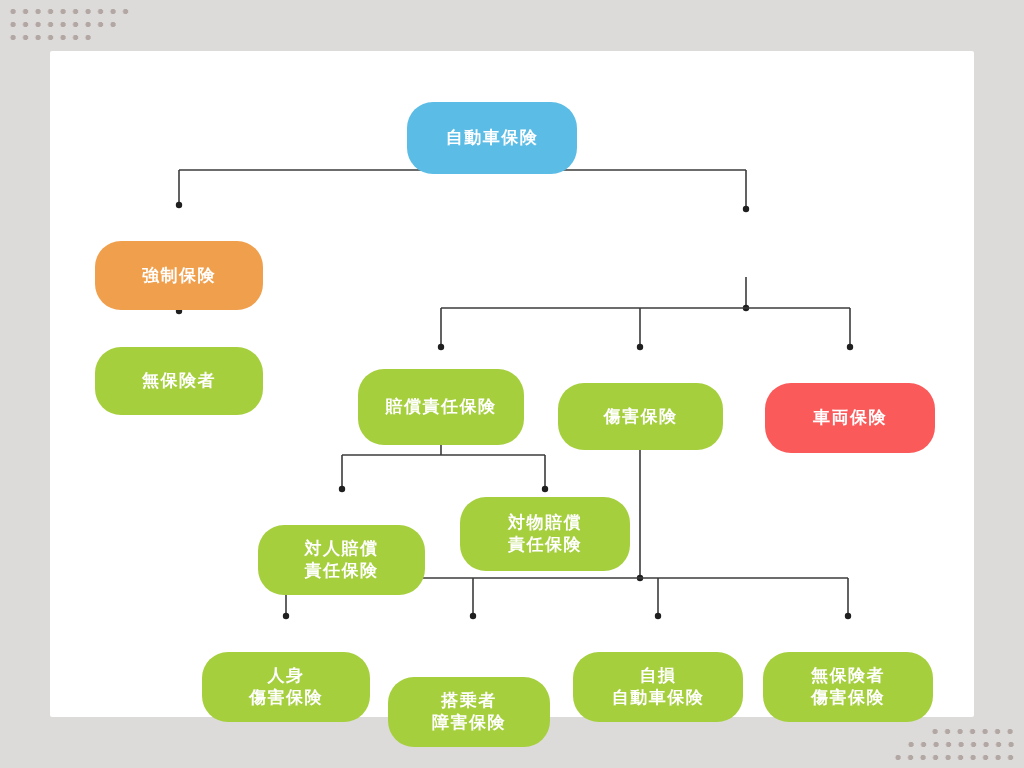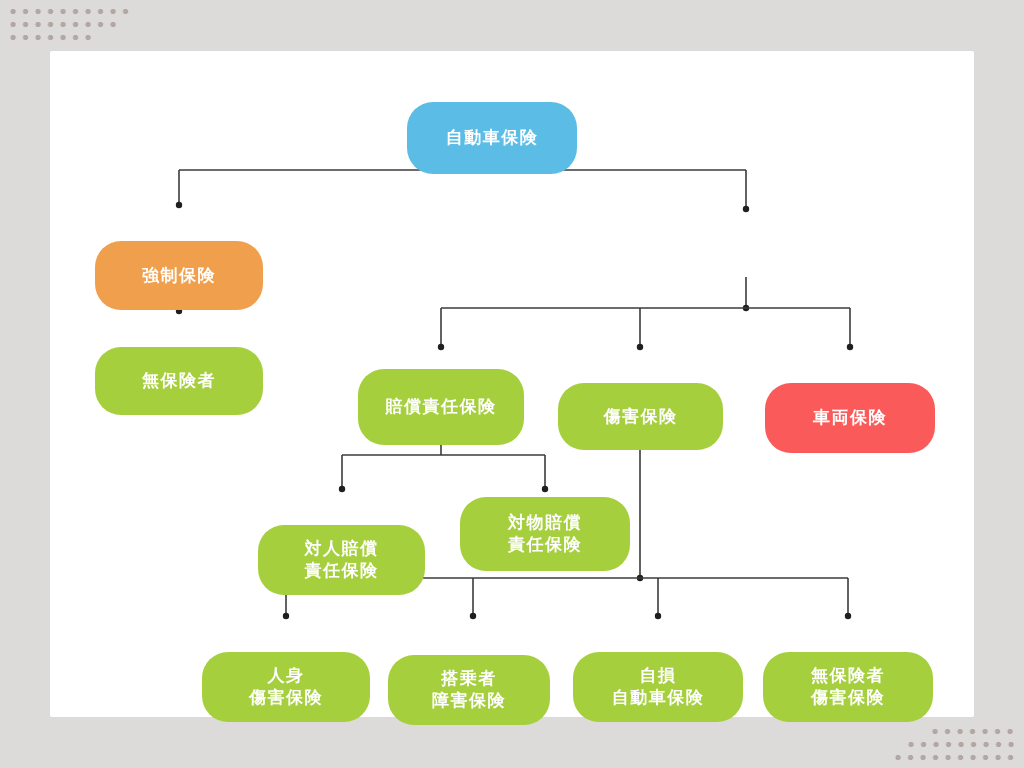--- a/index.html
+++ b/index.html
@@ -117,21 +117,21 @@
 
   <div class="node c-green" style="left:258px;top:488px;width:167px;height:70px;">対人賠償
 責任保険</div>
 
   <div class="node c-green" style="left:460px;top:460px;width:170px;height:74px;">対物賠償
 責任保険</div>
 
   <div class="node c-green" style="left:202px;top:615px;width:168px;height:70px;">人身
 傷害保険</div>
 
-  <div class="node c-green" style="left:388px;top:618px;width:162px;height:70px;">搭乗者
+  <div class="node c-green" style="left:388px;top:640px;width:162px;height:70px;">搭乗者
 障害保険</div>
 
   <div class="node c-green" style="left:573px;top:615px;width:170px;height:70px;">自損
 自動車保険</div>
 
   <div class="node c-green" style="left:763px;top:615px;width:170px;height:70px;">無保険者
 傷害保険</div>
 
 </div>
 

